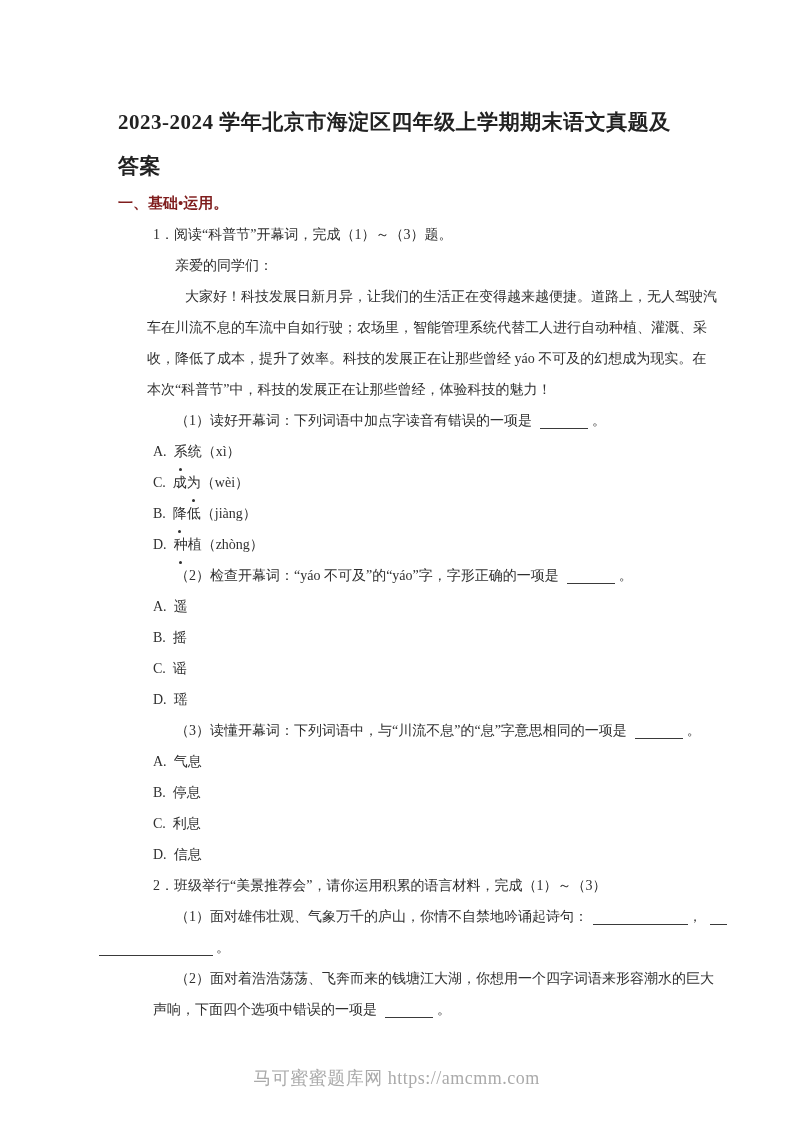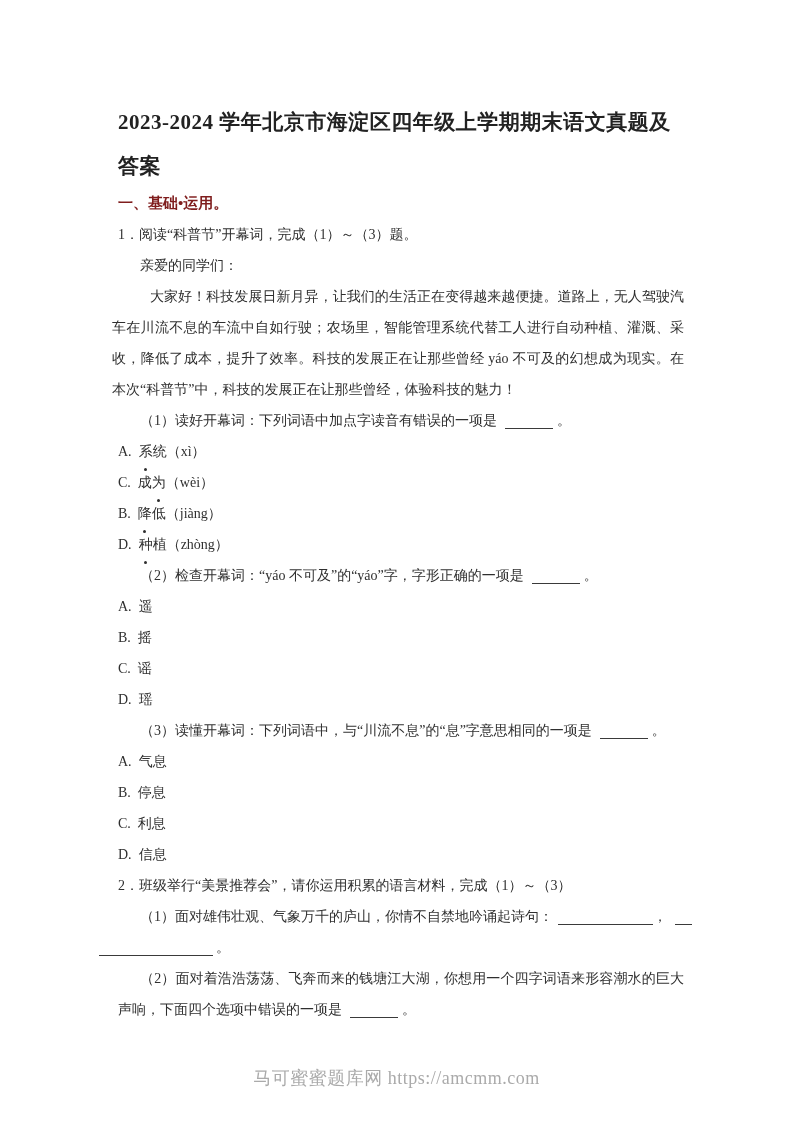--- a/index.html
+++ b/index.html
@@ -29,20 +29,21 @@
     line-height:31px;
     padding-left:6px;
     white-space:nowrap;
     color:#7f1d1d;
   }
   .line {
     font-size:14px;
     line-height:31px;
     padding-left:6px;
     white-space:nowrap;
+    margin-left:35px;
   }
   .sub   { padding-left:28px; }
   .flush { padding-left:0; }
   .cont1 { padding-left:0; margin-left:-13px; }
   .jl    { text-align:justify; text-align-last:justify; }
   .indent1 { text-indent:38px; }
   .opt-label { margin-right:7px; }
   .dotchar {
     position:relative;
     display:inline-block;

